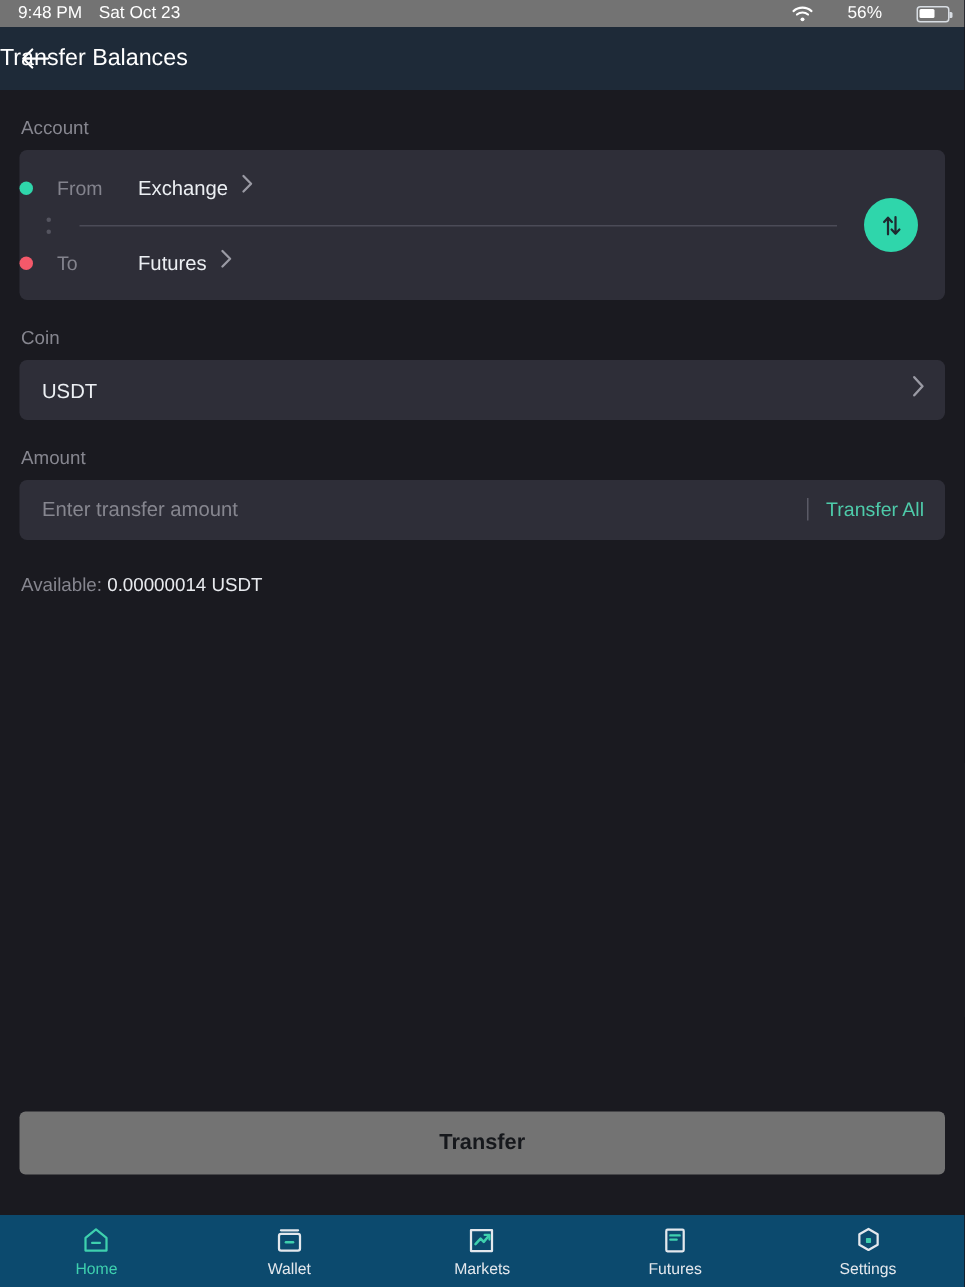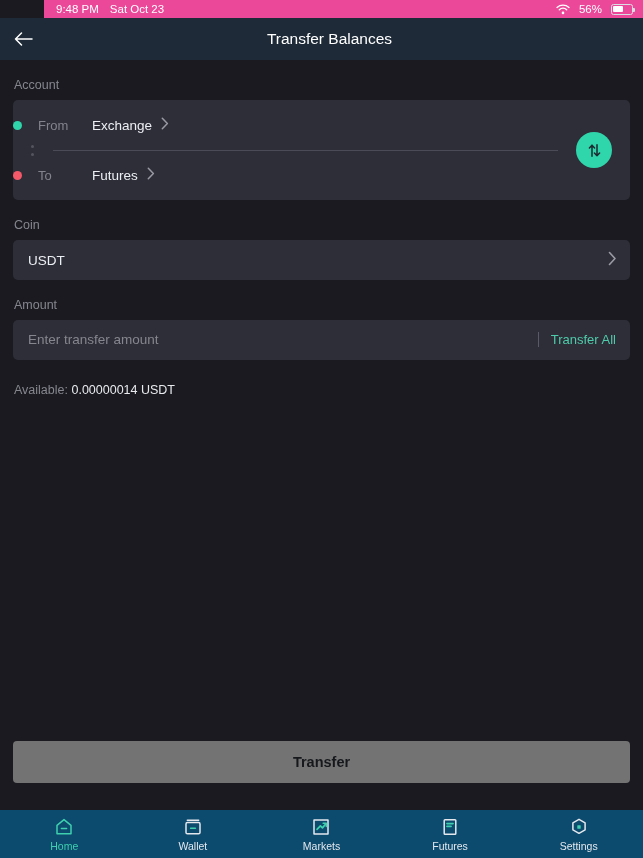--- a/index.html
+++ b/index.html
@@ -12,30 +12,29 @@
   .screen {
     position: relative;
     width: 643px; height: 858px;
     background: #1a1a20;
     display: flex; flex-direction: column;
   }
 
   
   .statusbar {
     height: 18px;
-    background: #ec4899;
+    background: #737373;
     display: flex; align-items: center;
     padding: 0 10px 0 12px;
     color: #ffffff;
     font-size: 11.5px;
     flex-shrink: 0;
-    margin-left: 44px;
   }
   .status-left { display: flex; align-items: center; gap: 11px; }
-  .status-right { margin-left: auto; display: flex; align-items: center; gap: 9px; }
+  .status-right { margin-left: auto; display: flex; align-items: center; gap: 23px; }
   .wifi-icon { display: block; }
   .battery {
     width: 22px; height: 11px;
     border: 1.2px solid #d8dde3;
     border-radius: 2.5px;
     position: relative;
     display: flex; align-items: center;
     padding: 1.2px;
   }
   .battery::after {
@@ -52,22 +51,22 @@
     display: flex; align-items: center;
     position: relative;
     flex-shrink: 0;
   }
   .back-btn {
     width: 46px; height: 42px;
     display: flex; align-items: center; justify-content: center;
     cursor: pointer;
   }
   .header-title {
-    position: absolute; left: 16px; right: 0;
-    text-align: center;
+    position: absolute; left: 0; right: 0;
+    text-align: left;
     color: #ffffff;
     font-size: 15.5px;
     pointer-events: none;
   }
 
   
   .content { flex: 1; padding: 0 13px; display: flex; flex-direction: column; }
   .section-label {
     color: #86868f;
     font-size: 12.5px;

